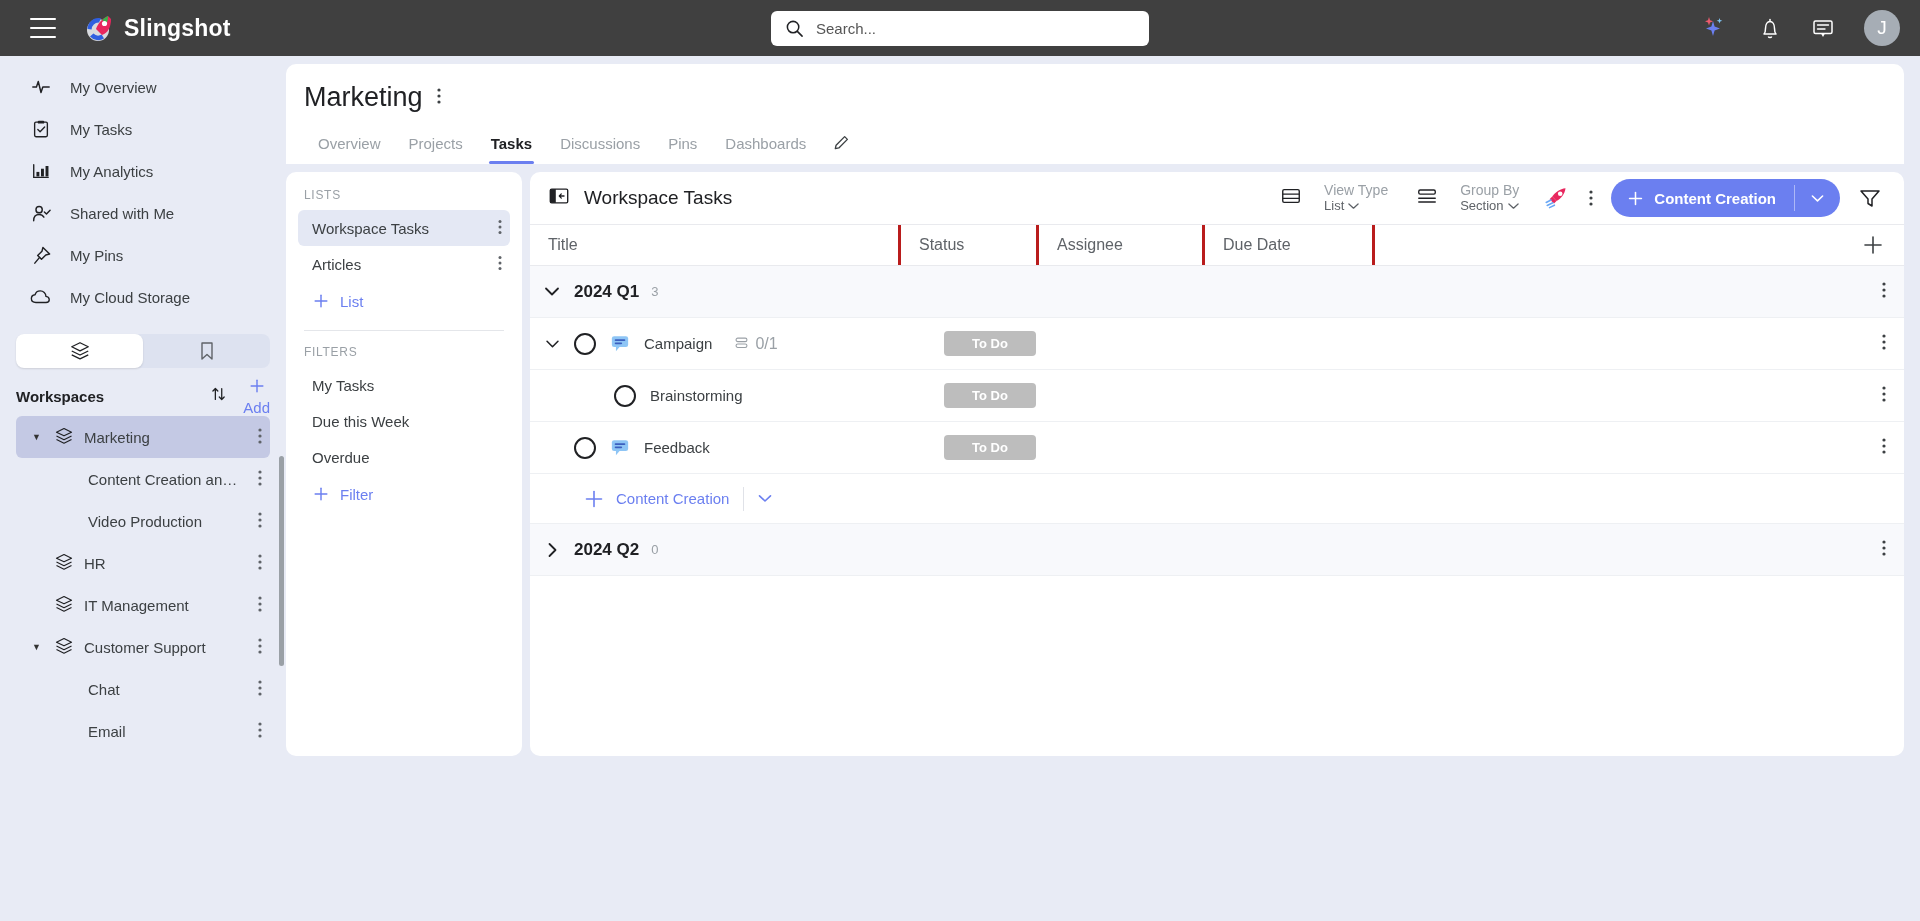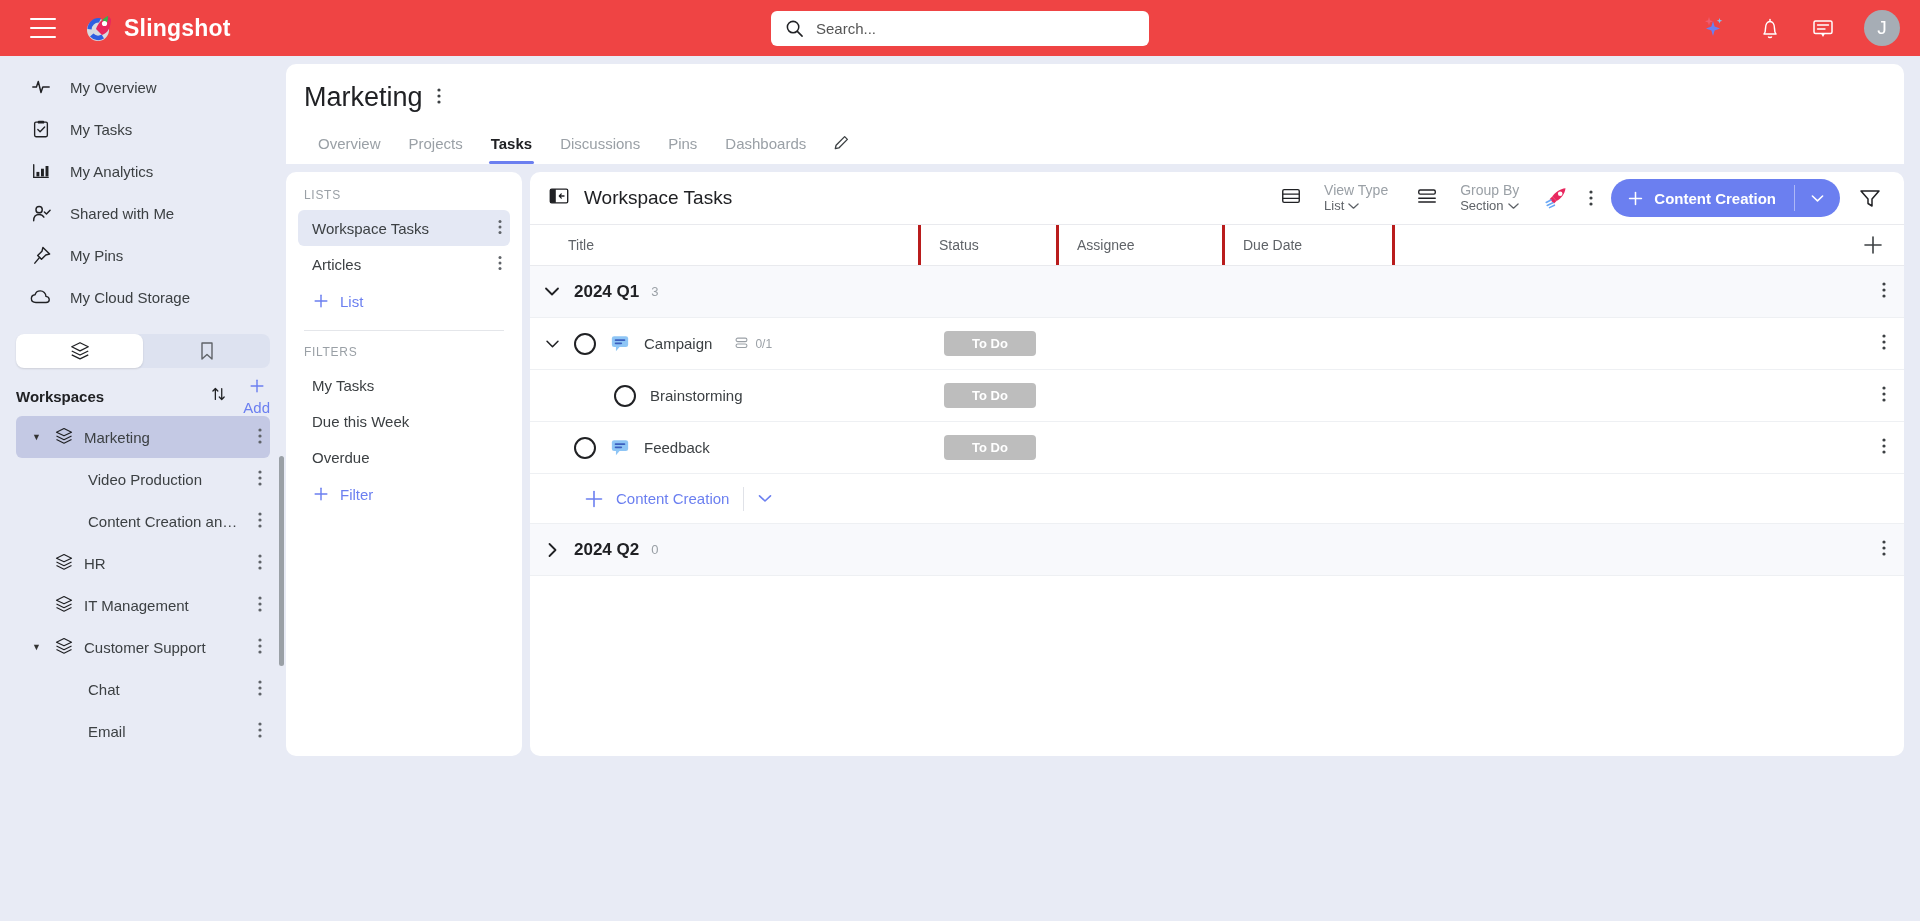--- a/index.html
+++ b/index.html
@@ -6,21 +6,21 @@
   html, body {
     width: 1920px; height: 921px;
     font-family: "Liberation Sans", sans-serif;
     background: #e8ebf5;
     overflow: hidden;
   }
 
   
   .topbar {
     height: 56px; width: 100%;
-    background: #ef4444;
+    background: #404040;
     display: flex; align-items: center;
     position: relative;
   }
   .hamburger {
     margin-left: 30px;
     width: 26px; height: 20px;
     display: flex; flex-direction: column; justify-content: space-between;
     cursor: pointer;
   }
   .hamburger span { display:block; height: 2px; background: #fff; border-radius: 1px; }
@@ -184,21 +184,21 @@
     display: flex; align-items: center; gap: 10px; padding: 0 18px 0 16px;
   }
   .cta .split { width: 1px; height: 26px; background: rgba(255,255,255,.45); }
   .cta .caret { padding: 0 16px; display: flex; align-items: center; cursor: pointer; }
   .filter-btn { padding: 0 8px 0 18px; cursor: pointer; display: flex; align-items: center; }
 
   
   .thead {
     height: 42px; display: flex; align-items: center;
     border-top: 1px solid #e9eaee; border-bottom: 1px solid #e9eaee;
-    font-size: 14px; color: #5f6368; padding-left: 20px;
+    font-size: 16px; color: #5f6368;
   }
   .th { padding-left: 18px; display: flex; align-items: center; height: 100%; }
   .th.sep { border-left: 3px solid #b91c1c; }
   .th-title { width: 368px; }
   .th-status { width: 138px; }
   .th-assignee { width: 166px; }
   .th-due { width: 170px; }
   .th-rest { flex: 1; display: flex; align-items: center; justify-content: flex-end; padding-right: 20px; }
 
   .grow { height: 52px; display: flex; align-items: center; border-bottom: 1px solid #eef0f3; }
@@ -207,21 +207,21 @@
   .group-name { font-size: 17px; font-weight: bold; color: #202124; }
   .group-count { font-size: 13px; color: #9aa0a6; margin-left: 12px; }
   .row-dots { margin-left: auto; margin-right: 18px; cursor: pointer; }
 
   .circle {
     width: 22px; height: 22px; border-radius: 50%;
     border: 2px solid #202124; cursor: pointer; flex: none;
   }
   .taskname { font-size: 15px; color: #3c4043; margin-left: 14px; }
   .chat-ico { margin-left: 14px; display: flex; align-items: center; }
-  .subcount { display: flex; align-items: center; gap: 6px; margin-left: 22px; font-size: 12px; color: #9aa0a6; }
+  .subcount { display: flex; align-items: center; gap: 6px; margin-left: 22px; font-size: 16px; color: #9aa0a6; }
   .statuspill {
     margin-left: auto;
     width: 92px; height: 25px; border-radius: 4px;
     background: #bdbdbd; color: #fff; font-size: 13px; font-weight: bold;
     display: flex; align-items: center; justify-content: center;
   }
   .statuscell { width: 138px; display: flex; align-items: center; padding-left: 10px; }
   .titlecell { width: 368px; display: flex; align-items: center; padding-left: 0; }
   .assigneecell { width: 166px; }
   .duecell { width: 170px; }
@@ -404,31 +404,31 @@
       <span>Marketing</span>
       <span class="ws-dots">
         <svg width="4" height="18" viewBox="0 0 4 18">
             <circle cx="2" cy="3" r="1.6" fill="#5f6368"></circle>
             <circle cx="2" cy="9" r="1.6" fill="#5f6368"></circle>
             <circle cx="2" cy="15" r="1.6" fill="#5f6368"></circle>
           </svg>
       </span>
     </div>
     <div class="ws-sub">
-      <span>Video Production</span>
+      <span>Content Creation an…</span>
       <span class="ws-dots">
         <svg width="4" height="18" viewBox="0 0 4 18">
             <circle cx="2" cy="3" r="1.6" fill="#5f6368"></circle>
             <circle cx="2" cy="9" r="1.6" fill="#5f6368"></circle>
             <circle cx="2" cy="15" r="1.6" fill="#5f6368"></circle>
           </svg>
       </span>
     </div>
     <div class="ws-sub">
-      <span>Content Creation an…</span>
+      <span>Video Production</span>
       <span class="ws-dots">
         <svg width="4" height="18" viewBox="0 0 4 18">
             <circle cx="2" cy="3" r="1.6" fill="#5f6368"></circle>
             <circle cx="2" cy="9" r="1.6" fill="#5f6368"></circle>
             <circle cx="2" cy="15" r="1.6" fill="#5f6368"></circle>
           </svg>
       </span>
     </div>
 
     <div class="ws-item">

